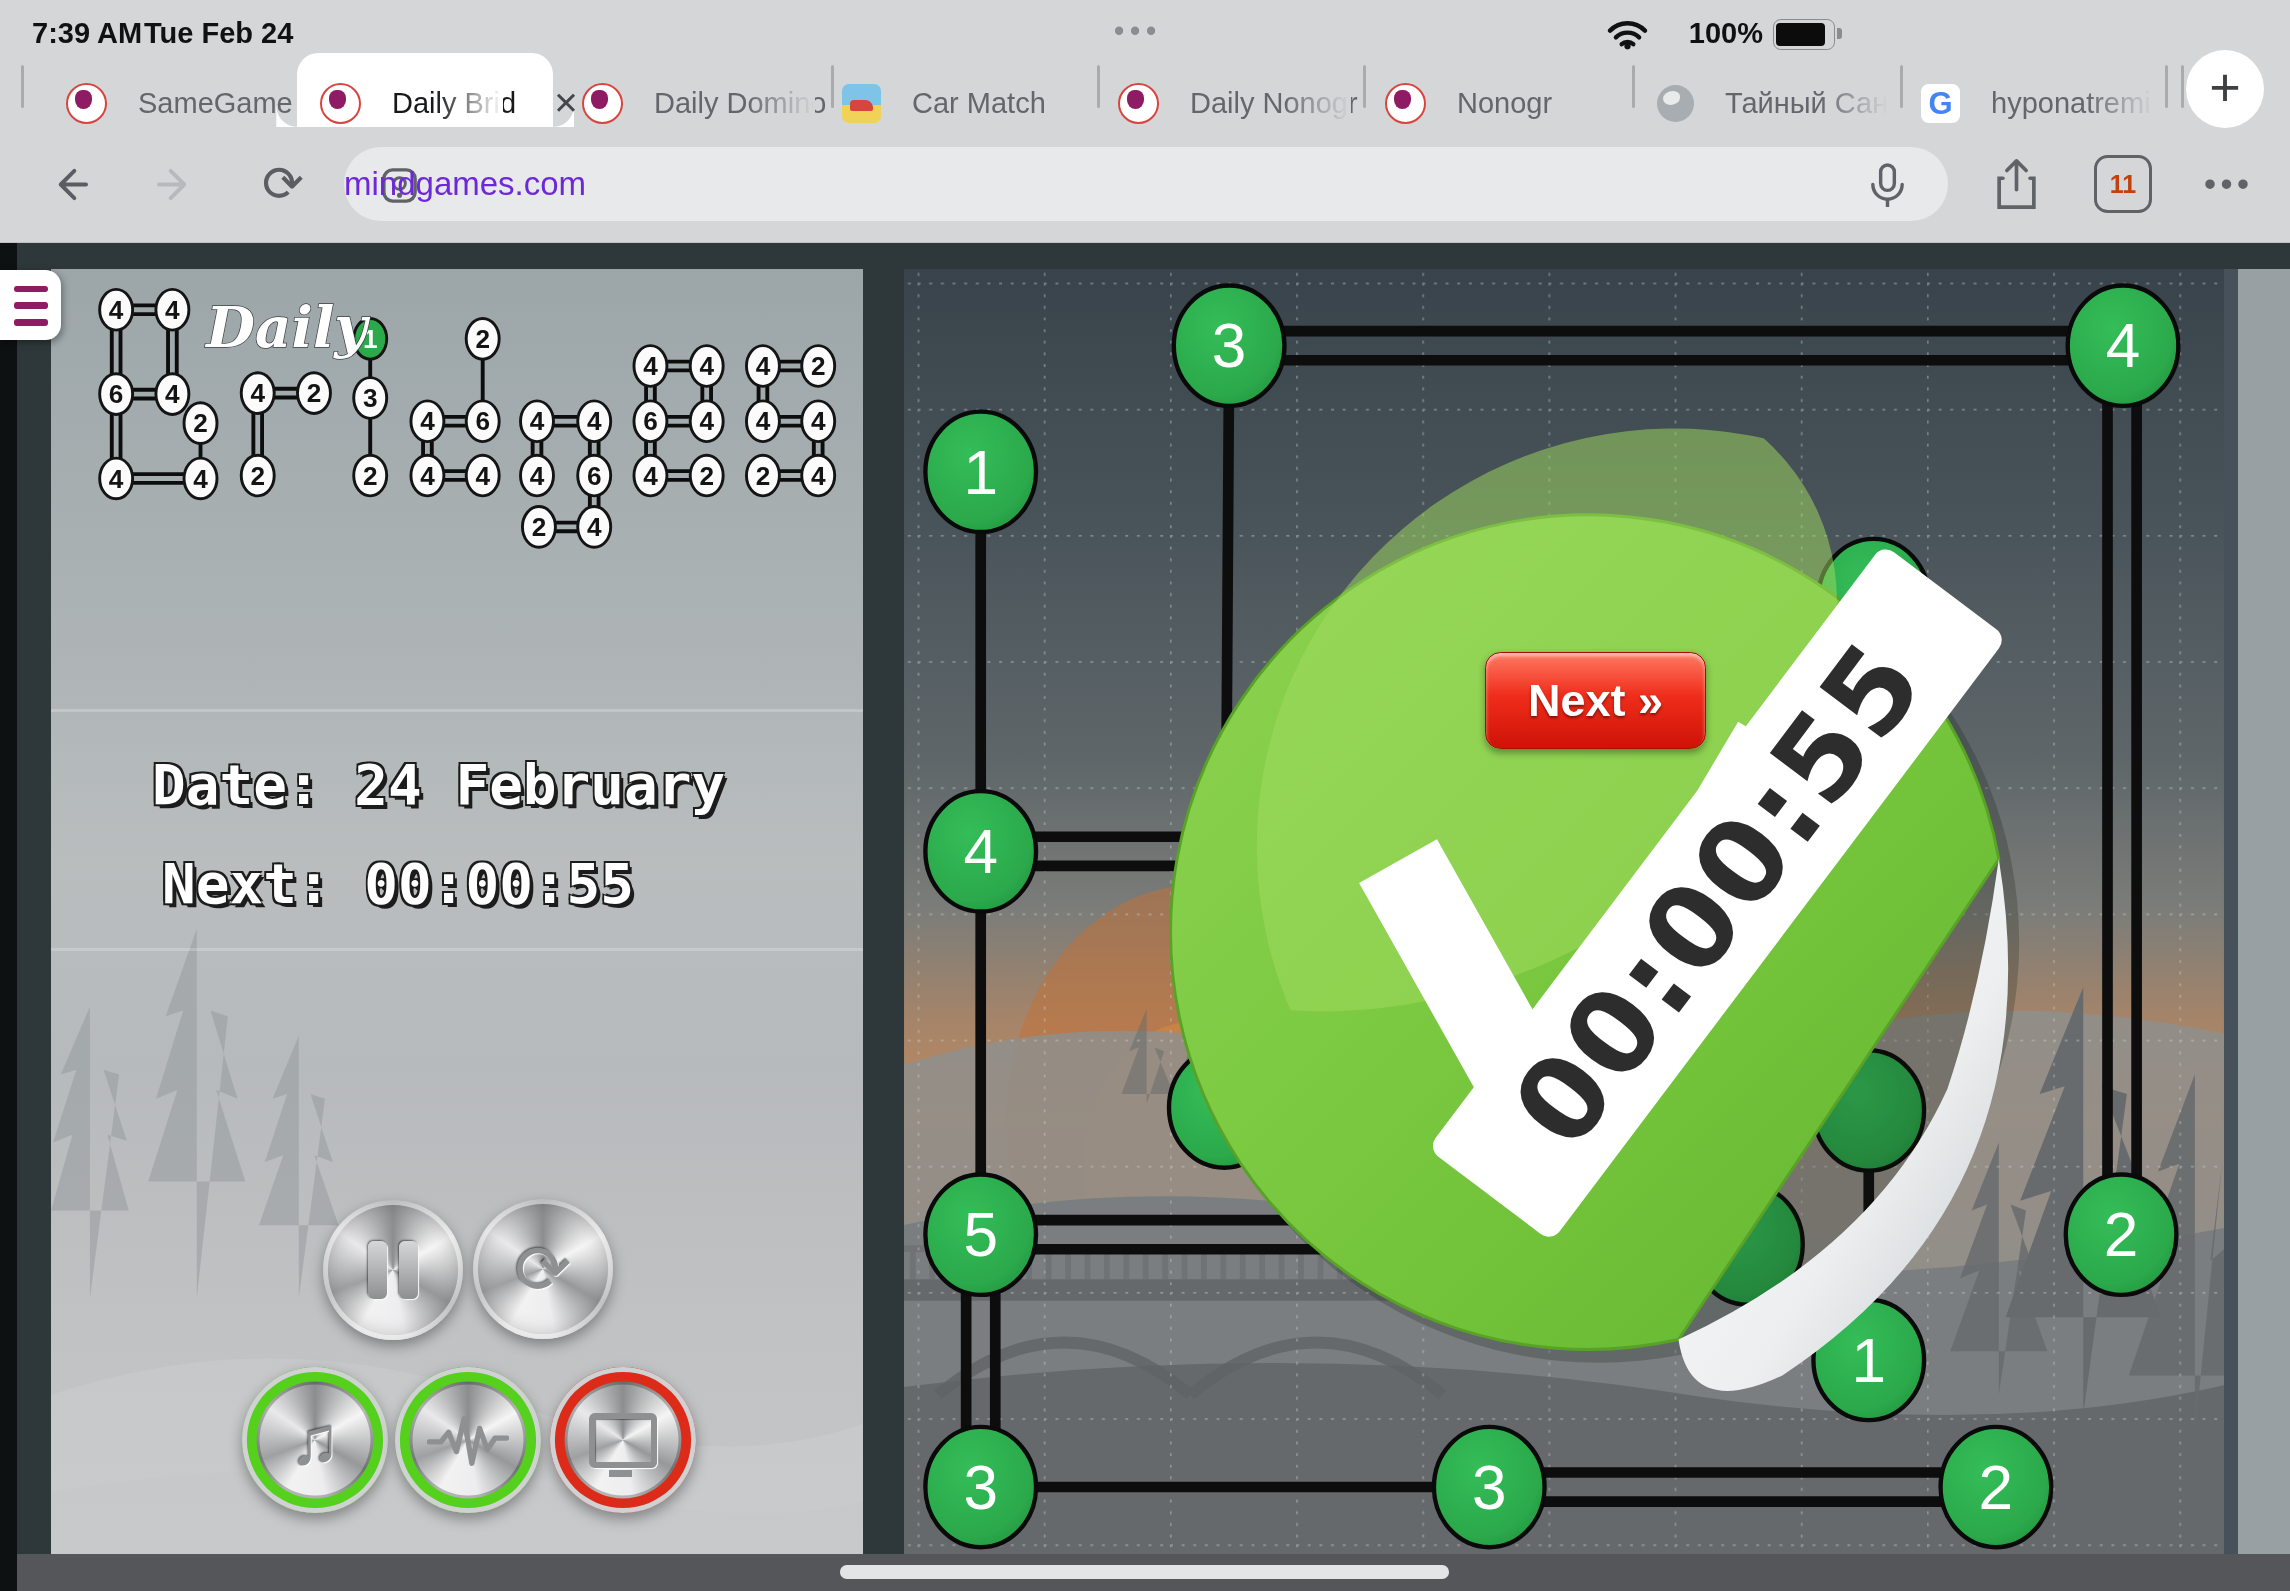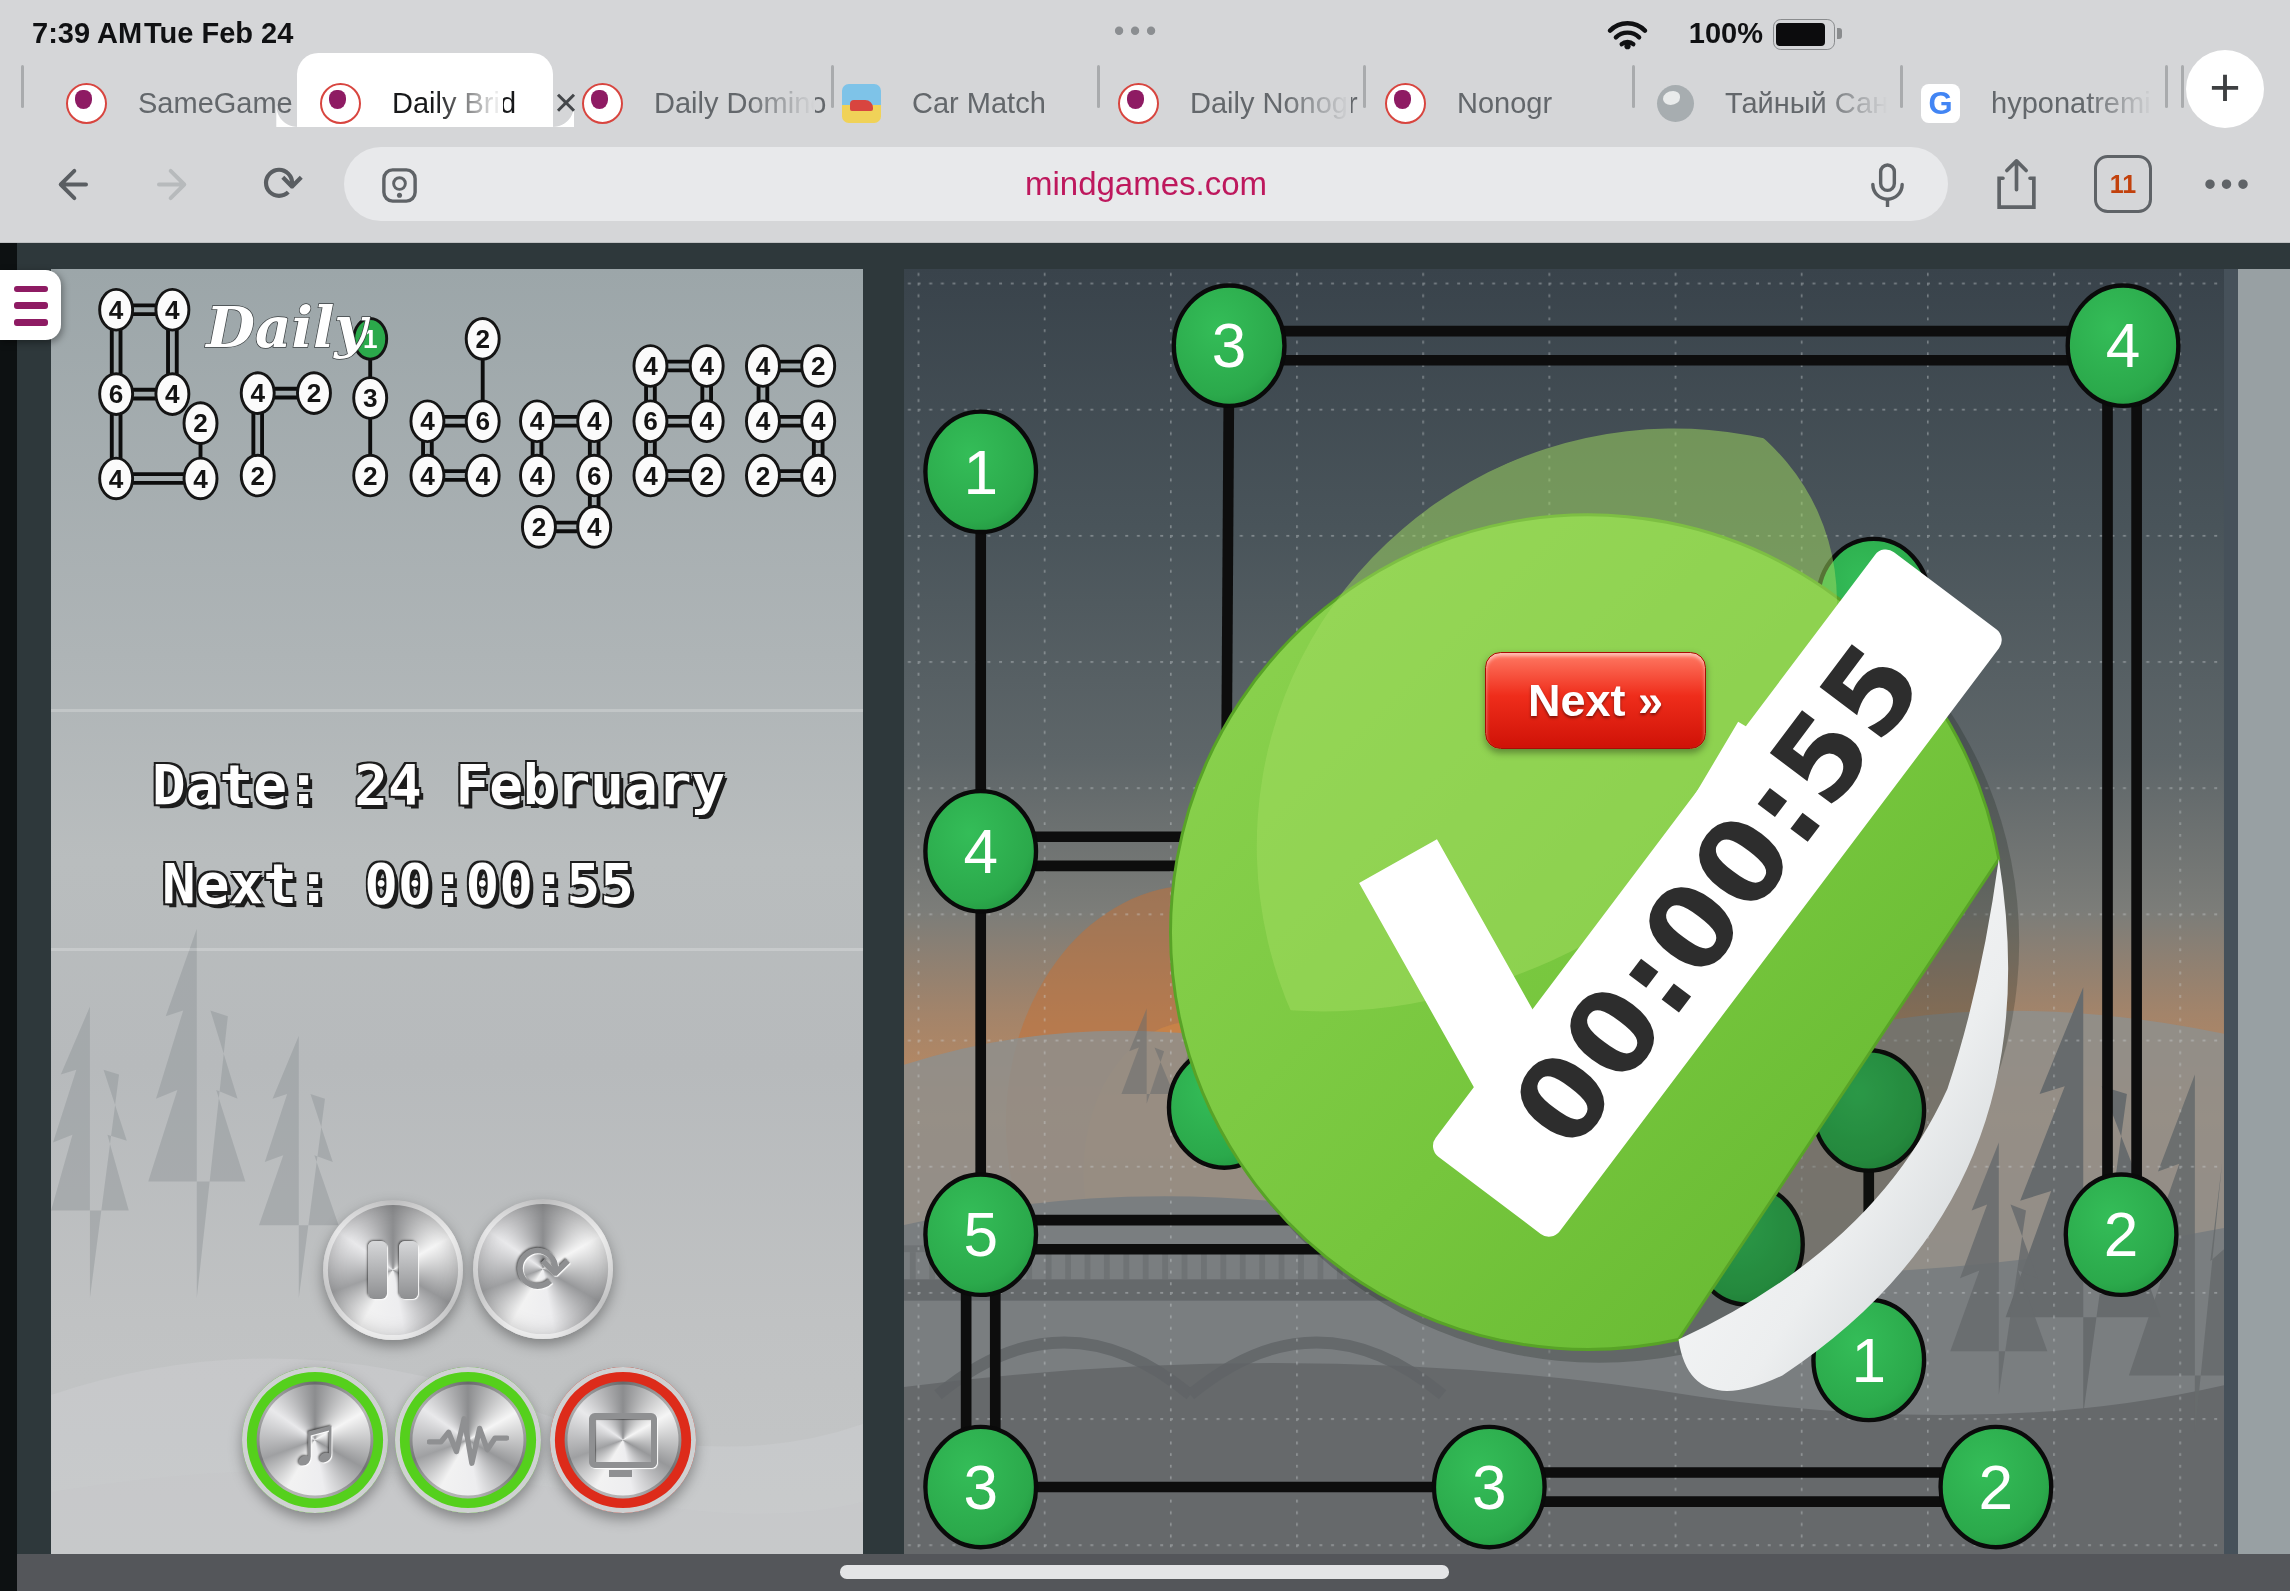--- a/index.html
+++ b/index.html
@@ -35,21 +35,21 @@
   .g-icon{width:39px;height:39px;border-radius:7.8px;background:#fff;color:#4285f4;font-weight:700;font-size:31px;text-align:center;line-height:39px;flex:0 0 auto;}
   .close-x{font-size:31px;color:#44474a;margin-left:5.8px;}
   .fadeR{position:absolute;top:7.8px;width:68px;height:64px;background:linear-gradient(90deg,rgba(213,214,216,0),#d5d6d8);}
   .fadeW{background:linear-gradient(90deg,rgba(255,255,255,0),#ffffff);}
   .newtab{position:absolute;left:2186px;top:2.9px;width:78px;height:78px;background:#fff;border-radius:50%;color:#3e4042;font-size:54px;text-align:center;line-height:74px;font-weight:400;}
 
   
   .navbar{position:absolute;left:0;top:126px;width:2290px;height:116px;border-bottom:1px solid #bfc1c3;}
   .nav-ic{position:absolute;top:0;height:116px;display:flex;align-items:center;justify-content:center;}
   .urlpill{position:absolute;left:344px;top:21.3px;width:1604px;height:74px;background:#e8e9eb;border-radius:37px;}
-  .urltext{position:absolute;left:0;right:0;top:0;text-align:center;font-size:33px;color:#be185d;line-height:74px;}
+  .urltext{position:absolute;left:0;right:0;top:0;font-size:33px;color:#6d28d9;line-height:74px;}
   .tabcount{width:52px;height:52px;border:3.9px solid #5f6367;border-radius:13.6px;color:#c2410c;font-size:25px;font-weight:600;text-align:center;line-height:52px;}
   .moredots{color:#5f6367;font-size:33px;font-weight:700;letter-spacing:4.9px;}
 
   
   .content{position:absolute;left:0;top:243px;width:2290px;height:1349px;background:#2e383b;}
   .edgeblack{position:absolute;left:0;top:0;width:16.5px;height:1349px;background:#0d1112;}
   .rightstrip{position:absolute;left:2224px;top:26px;width:66px;height:1285px;background:linear-gradient(90deg,#46515a 0 13.6px,#98a0a3 13.6px);}
   .bottomstrip{position:absolute;left:16.5px;top:1311px;width:2274px;height:38px;background:#54565a;}
   .scrollbar{position:absolute;left:840px;top:1322px;width:609px;height:13.6px;border-radius:6.8px;background:#e3e4e6;}
 

